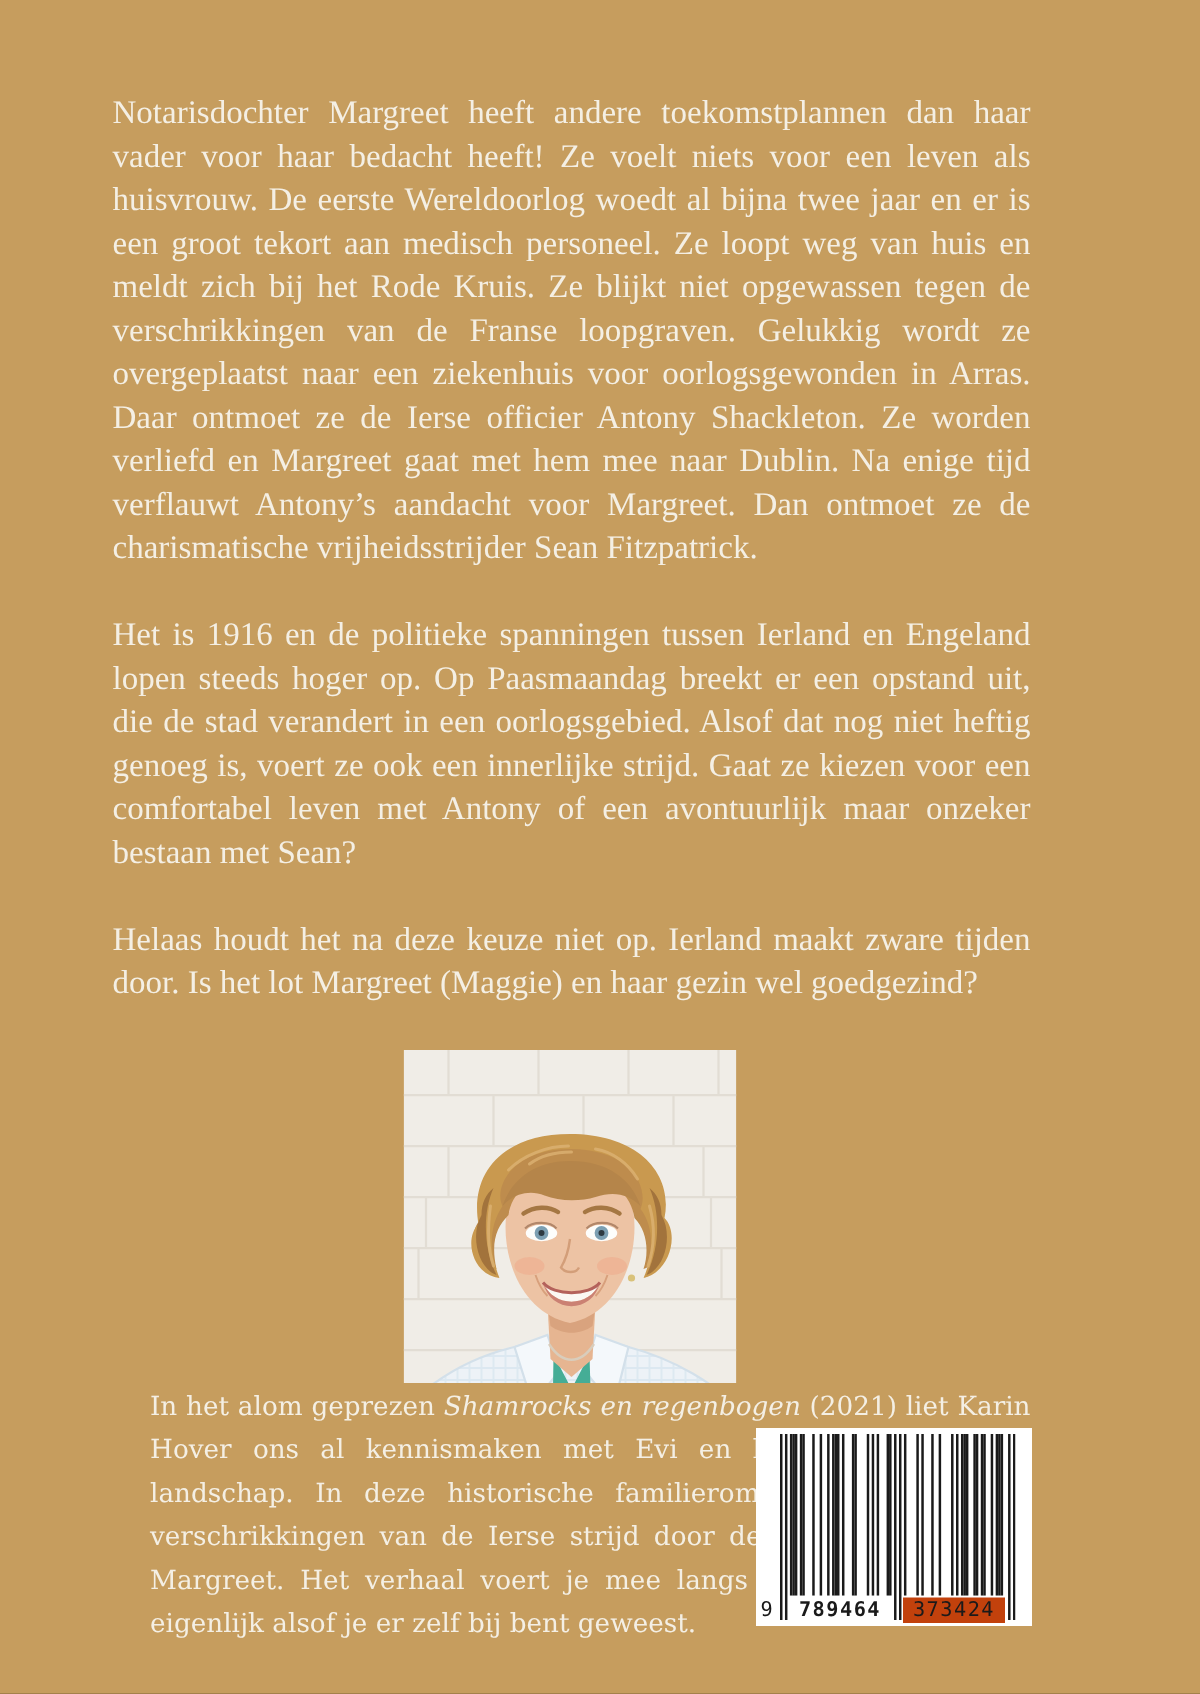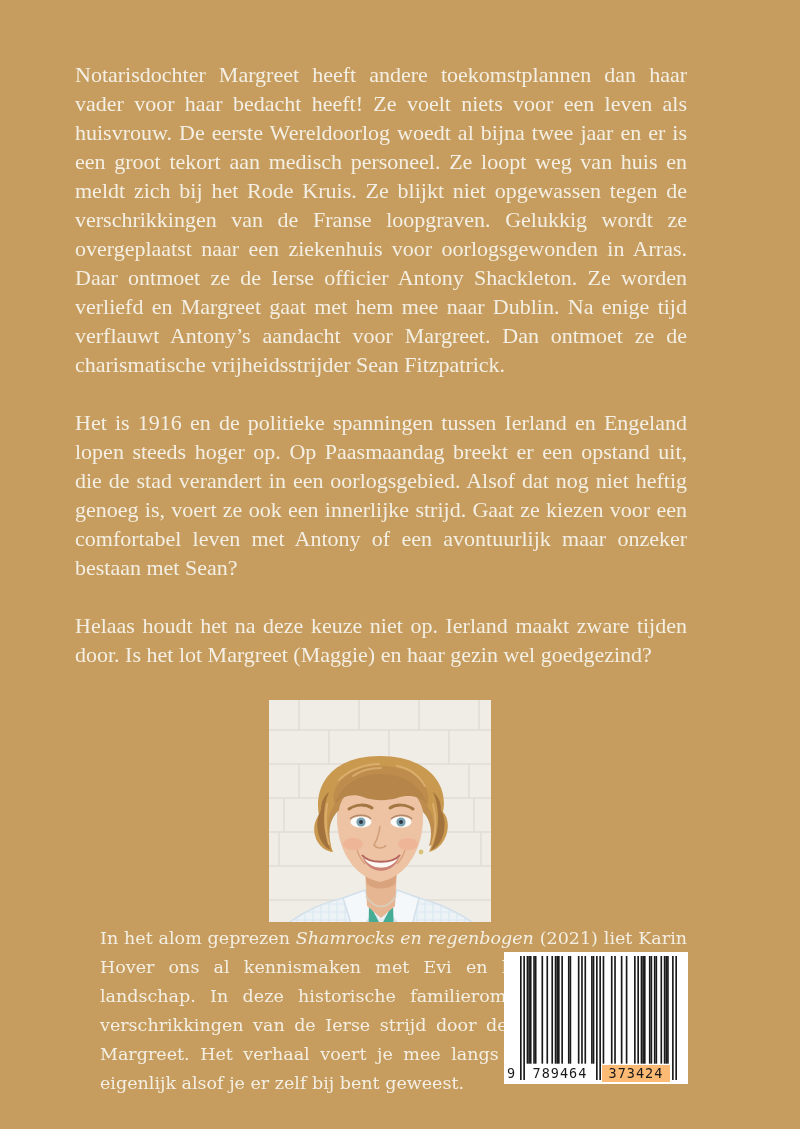--- a/index.html
+++ b/index.html
@@ -73,22 +73,22 @@
   .barcode-digits {
     position: absolute;
     left: 0; right: 0; bottom: 2px;
     height: 17px;
     font-family: "DejaVu Sans Mono", monospace;
     font-size: 13.5px;
     color: #1A1A1A;
     line-height: 17px;
   }
   .barcode-digits .d-lead { position: absolute; left: 3px; }
-  .barcode-digits .d-g1 { position: absolute; left: 22px; width: 68px; text-align: center; background: #FFFFFF; letter-spacing: 1px; }
-  .barcode-digits .d-g2 { position: absolute; left: 98px; width: 68px; text-align: center; background: #fdba74; letter-spacing: 1px; }
+  .barcode-digits .d-g1 { position: absolute; left: 22px; width: 68px; text-align: center; background: #FFFFFF; letter-spacing: 1px; font-weight: bold; }
+  .barcode-digits .d-g2 { position: absolute; left: 98px; width: 68px; text-align: center; background: #c2410c; letter-spacing: 1px; }
 </style>
 </head>
 <body>
 
 <div class="cover">
 
   <div class="synopsis">
     <p>Notarisdochter Margreet heeft andere toekomstplannen dan haar vader voor haar bedacht heeft! Ze voelt niets voor een leven als huisvrouw. De eerste Wereldoorlog woedt al bijna twee jaar en er is een groot tekort aan medisch personeel. Ze loopt weg van huis en meldt zich bij het Rode Kruis. Ze blijkt niet opgewassen tegen de verschrikkingen van de Franse loopgraven. Gelukkig wordt ze overgeplaatst naar een ziekenhuis voor oorlogsgewonden in Arras. Daar ontmoet ze de Ierse officier Antony Shackleton. Ze worden verliefd en Margreet gaat met hem mee naar Dublin. Na enige tijd verflauwt Antony’s aandacht voor Margreet. Dan ontmoet ze de charismatische vrijheidsstrijder Sean Fitzpatrick.</p>
     <p>Het is 1916 en de politieke spanningen tussen Ierland en Engeland lopen steeds hoger op. Op Paasmaandag breekt er een opstand uit, die de stad verandert in een oorlogsgebied. Alsof dat nog niet heftig genoeg is, voert ze ook een innerlijke strijd. Gaat ze kiezen voor een comfortabel leven met Antony of een avontuurlijk maar onzeker bestaan met Sean?</p>
     <p>Helaas houdt het na deze keuze niet op. Ierland maakt zware tijden door. Is het lot Margreet (Maggie) en haar gezin wel goedgezind?</p>

